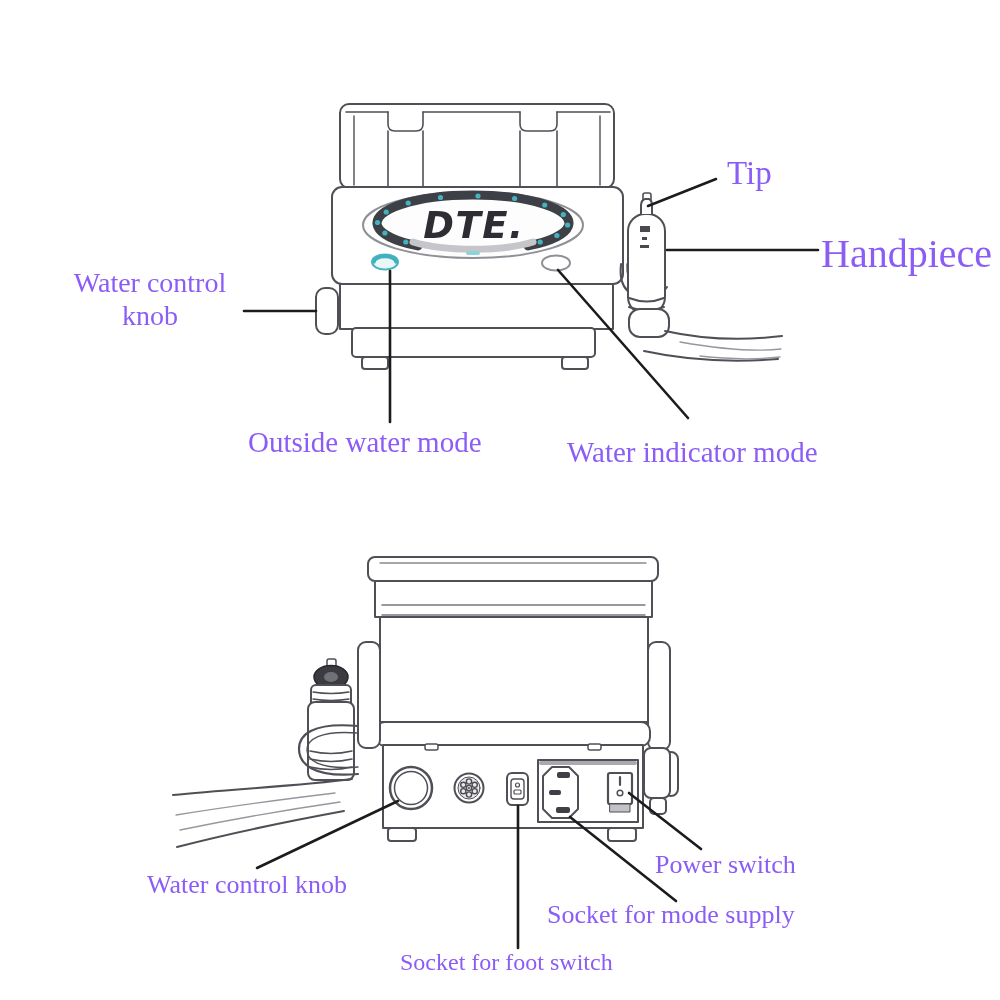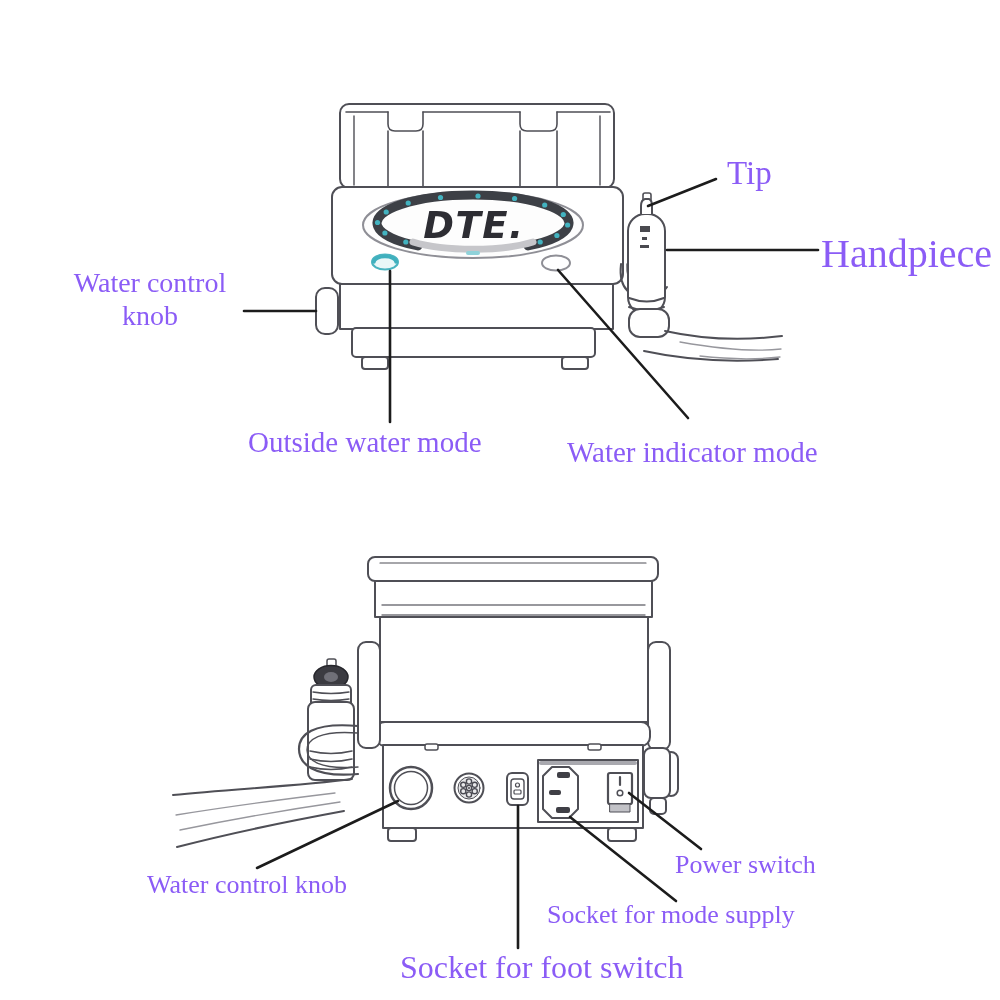--- a/index.html
+++ b/index.html
@@ -8,21 +8,21 @@
     font-family:"Liberation Serif", serif;overflow:hidden;
   }
   .art{position:absolute;left:0;top:0;}
   .lbl{
     position:absolute;color:#8b5cf6;white-space:nowrap;
     font-family:"Liberation Serif", serif;line-height:1.08;
   }
   .lbl.wrap{white-space:normal;text-align:center;}
   .fs33{font-size:33px;} .fs31{font-size:40px;} .fs29{font-size:29px;}
   .fs28{font-size:28px;line-height:33px;} .fs27{font-size:26px;}
-  .fs26{font-size:26px;} .fs24{font-size:32px;}
+  .fs26{font-size:26px;} .fs24{font-size:24px;}
   .logo-text{
     font-family:"DejaVu Sans", sans-serif;font-weight:bold;font-style:italic;
     letter-spacing:1.5px;
   }
 </style>
 </head>
 <body>
 
 <div class="canvas">
 
@@ -227,18 +227,18 @@
   <div class="lbl fs31" style="left:821px;top:232px;">Handpiece</div>
 
   <div class="lbl wrap fs28" style="left:52px;top:266px;width:196px;">Water control knob</div>
 
   <div class="lbl fs29" style="left:248px;top:421px;margin-top:6px;">Outside water mode</div>
 
   <div class="lbl fs29" style="left:567px;top:418px;margin-top:19px;">Water indicator mode</div>
 
   <div class="lbl fs27" style="left:147px;top:871px;">Water control knob</div>
 
-  <div class="lbl fs26" style="left:655px;top:851px;margin-left:20px;">Power switch</div>
+  <div class="lbl fs26" style="left:655px;top:851px;">Power switch</div>
 
   <div class="lbl fs26" style="left:547px;top:901px;">Socket for mode supply</div>
 
   <div class="lbl fs24" style="left:400px;top:950px;">Socket for foot switch</div>
 </div>
 
 </body></html>

